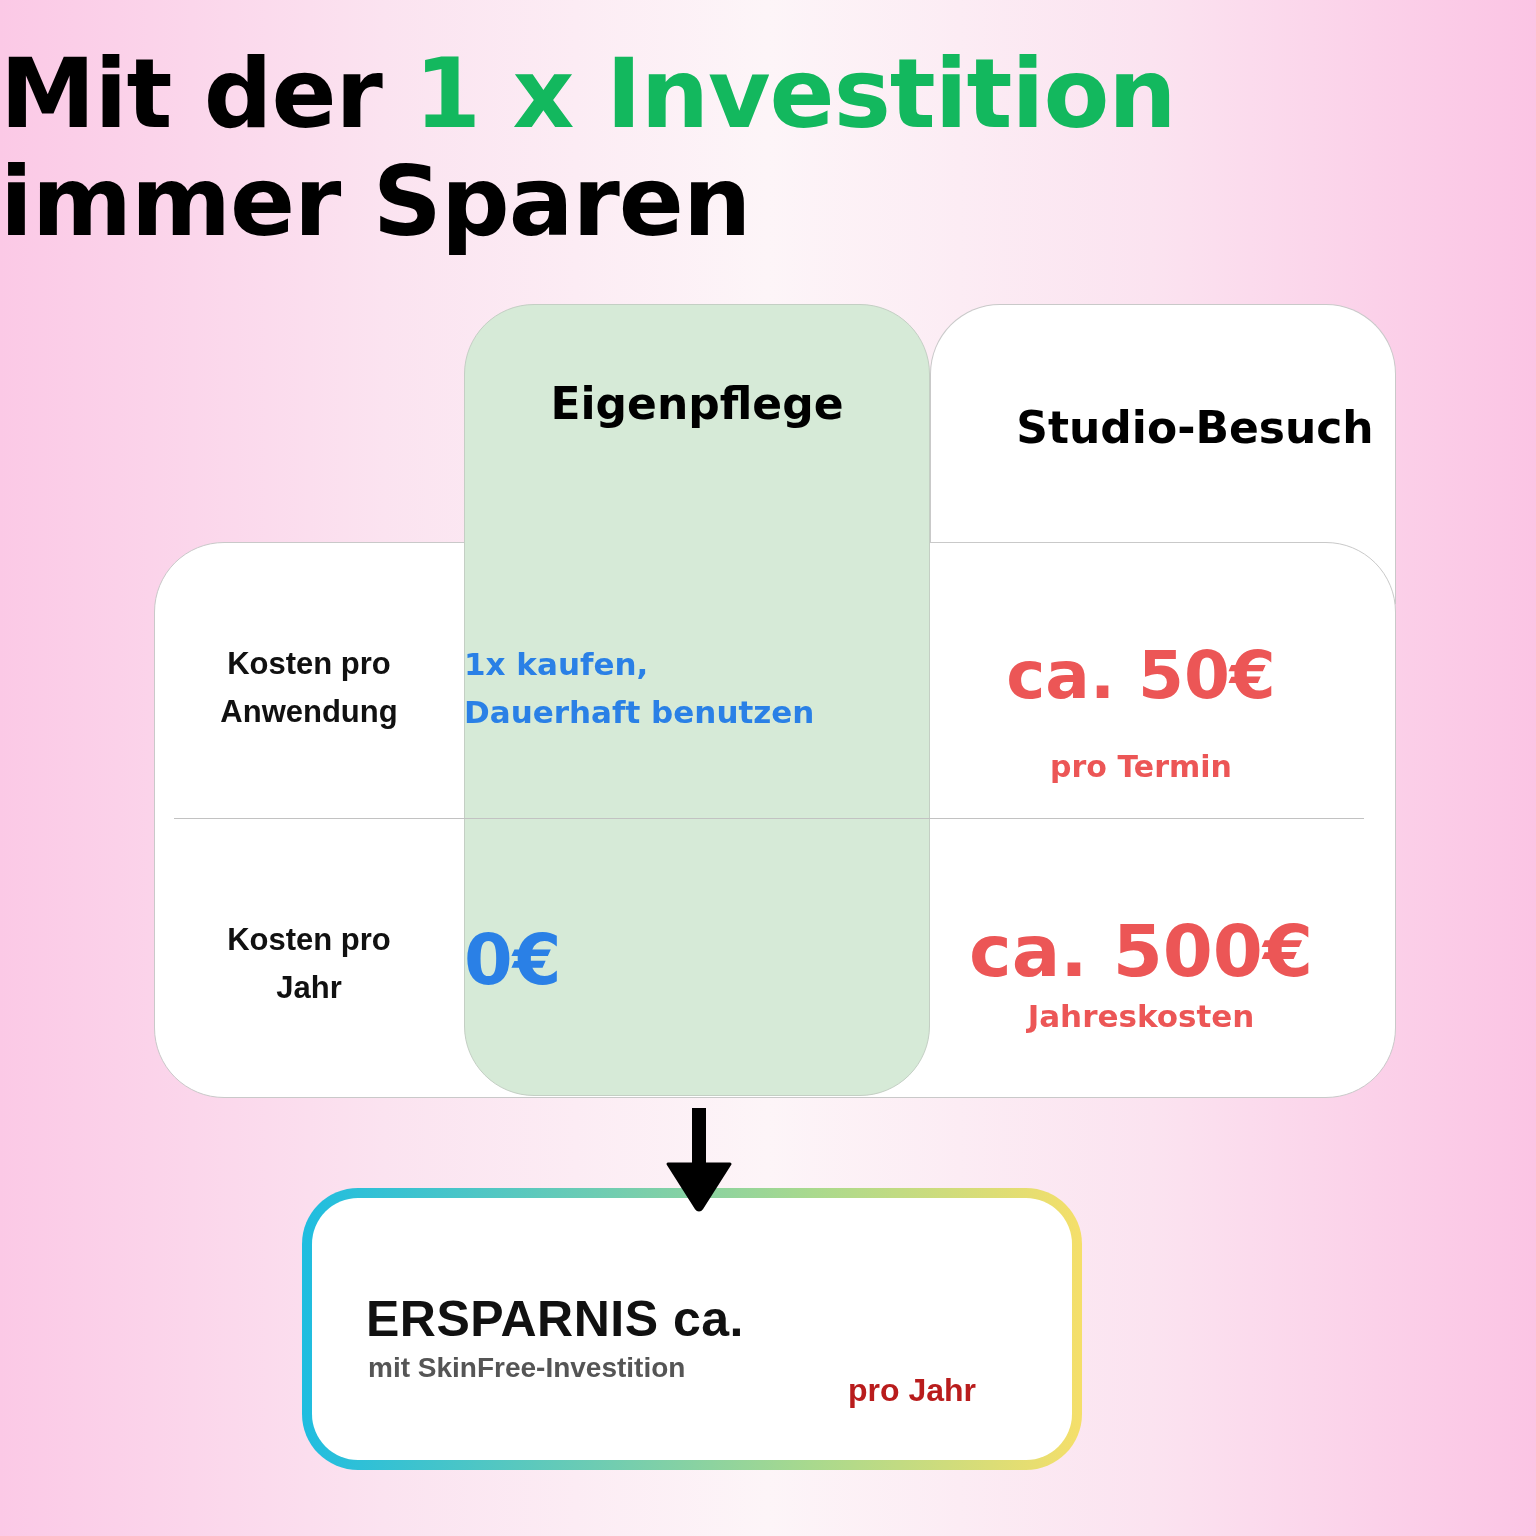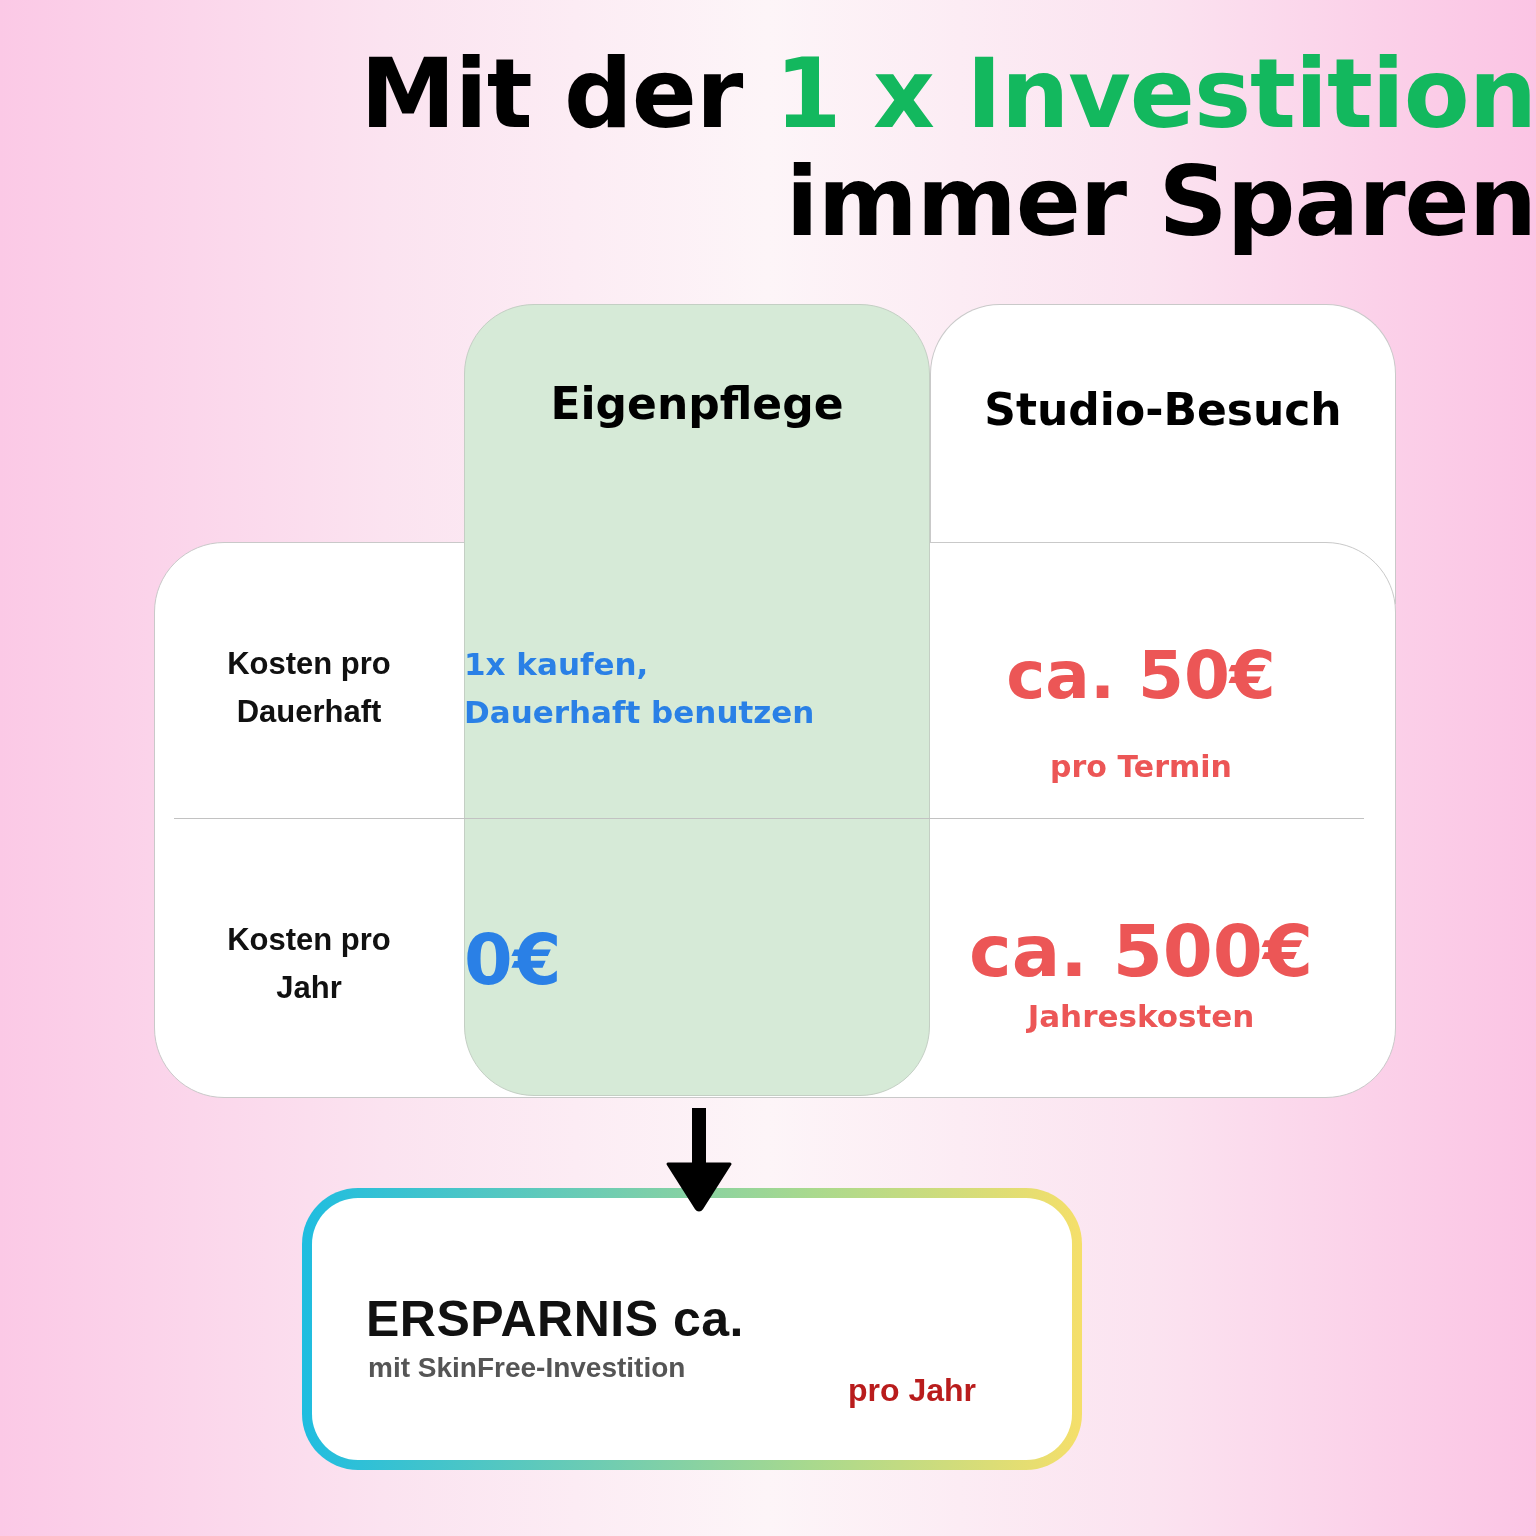--- a/index.html
+++ b/index.html
@@ -2,21 +2,21 @@
 <html><head>
 <meta charset="utf-8">
 <style>
   html, body { margin: 0; padding: 0; }
   body {
     width: 1536px; height: 1536px; position: relative; overflow: hidden;
     background: linear-gradient(90deg, #fbc9e6 0%, #fbe3f0 25%, #fdf5f8 50%, #fbe3f0 75%, #fbc4e4 100%);
     font-family: "DejaVu Sans", "Liberation Sans", sans-serif;
   }
   .title {
-    position: absolute; left: 0; top: 40px; width: 1536px; text-align: right;
+    position: absolute; left: 0; top: 40px; width: 1536px; text-align: left;
     font-weight: bold; color: #000; font-size: 96px; line-height: 108px; letter-spacing: -1px;
   }
   .title .accent { color: #13b85e; }
   .card {
     position: absolute; background: #fff; border: 1.5px solid #c9c9c9; box-sizing: border-box;
   }
   .head-green {
     left: 464px; top: 304px; width: 466px; height: 792px;
     background: #d6ead7; border: 1.5px solid #c4cfc4; border-radius: 70px; z-index: 3;
   }
@@ -82,25 +82,25 @@
   <div><span>Mit der </span><span class="accent">1 x Investition</span></div>
   <div>immer Sparen</div>
 </div>
 
 <div class="card head-studio"></div>
 <div class="card table"></div>
 <div class="card head-green"></div>
 <div class="divider"></div>
 
 <div class="col-head" style="left:464px; top:378px; width:466px;">Eigenpflege</div>
-<div class="col-head" style="left:930px; top:384px; width:466px;">Studio-Besuch</div>
+<div class="col-head" style="left:930px; top:402px; width:466px;padding-left:32px;">Studio-Besuch</div>
 
 <div class="row-label" style="top:640px;">
   <div>Kosten pro</div>
-  <div>Dauerhaft</div>
+  <div>Anwendung</div>
 </div>
 <div class="cell-blue" style="top:640px; font-size:31px; line-height:48px;">
   <div>1x kaufen,</div>
   <div>Dauerhaft benutzen</div>
 </div>
 <div class="cell-red" style="top:636px; font-size:66px; line-height:80px;">ca. 50€</div>
 <div class="cell-red" style="top:724px; font-size:30px; line-height:38px;margin-top:24px;">pro Termin</div>
 
 <div class="row-label" style="top:916px;">
   <div>Kosten pro</div>

